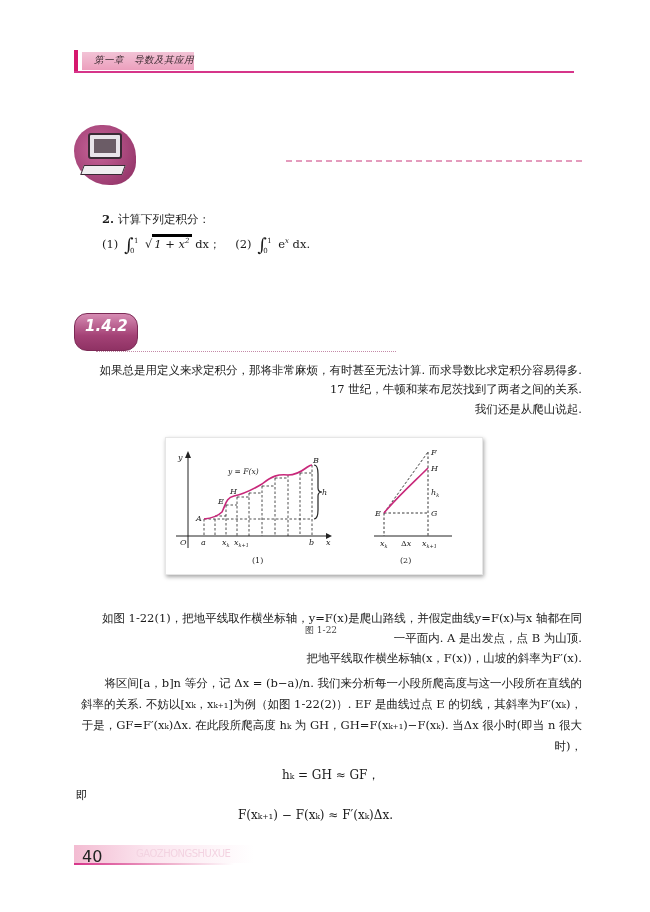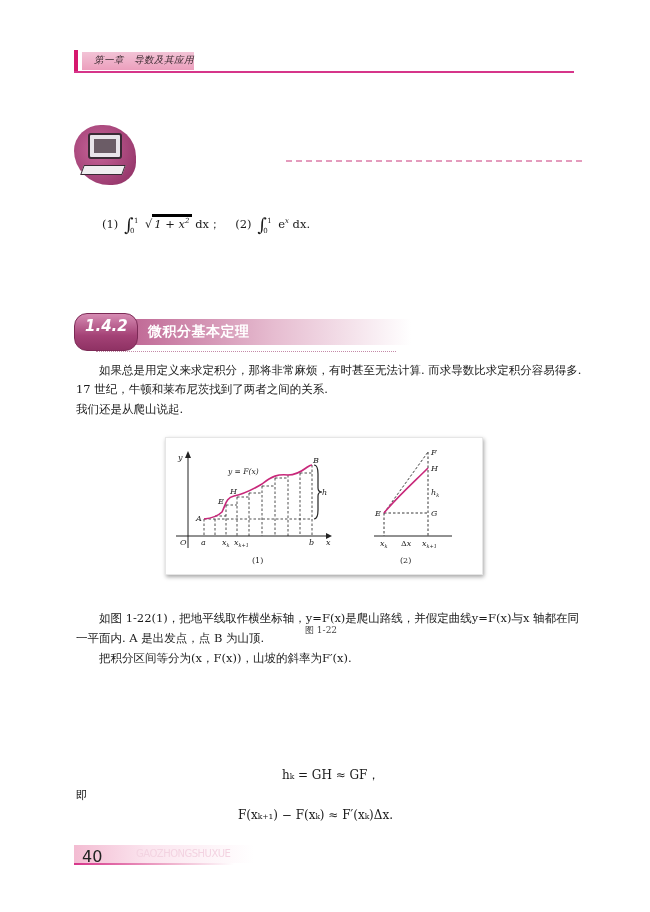--- a/index.html
+++ b/index.html
@@ -45,21 +45,21 @@
     .section-head .badge { position: absolute; left: 0; top: 0; width: 64px; height: 38px; border-radius: 13px;
       background: linear-gradient(180deg, #d68cb3 0%, #a44276 60%, #8f3264 100%); border: 1px solid #7c2a56; }
     .section-head .badge span { position: absolute; left: 10px; top: 3px; font-family: "DejaVu Sans", sans-serif;
       font-size: 15px; font-weight: bold; font-style: italic; color: #ffffff; }
     .section-head .bar { position: absolute; left: 62px; top: 6px; width: 275px; height: 26px;
       background: linear-gradient(90deg, #c16b97 0%, #e6bcd0 50%, #ffffff 100%); }
     .section-head .bar span { position: absolute; left: 12px; top: 4px; font-family: "DejaVu Sans", sans-serif;
       font-size: 14px; font-weight: bold; color: #ffffff; letter-spacing: 0.5px; }
     .section-head .dots { position: absolute; left: 22px; top: 38px; width: 300px; border-top: 1.5px dotted #c48aa8; }
     .para-block { position: absolute; left: 76px; width: 506px; font-size: 11.5px; line-height: 19px; }
-    .para-block p { text-indent: 2em; margin-bottom: 1px; }
+    .para-block p { text-indent: 2em; margin-bottom: 1px; text-align: right; }
     .para-block p.noind { text-indent: 0; }
     .m { font-style: italic; }
 
     
     .figure { position: absolute; left: 165px; top: 437px; width: 318px; height: 138px; background: #ffffff;
       box-shadow: 1px 2px 4px rgba(0,0,0,0.35); border: 1px solid #e6e6e6; }
     .figure svg { position: absolute; left: 0; top: 0; }
     .fig-caption { position: absolute; left: 305px; top: 588px; font-size: 9px; color: #444; margin-top: 36px; }
 
     
@@ -88,37 +88,37 @@
 
 <div class="practice-banner">
   <div class="blob">
     <div class="pc-screen"></div>
     <div class="pc-keyboard"></div>
   </div>
   <div class="dash"></div>
 </div>
 
 <div class="exercises">
+  <div class="row">
+    <span class="num">2.</span><span>计算下列定积分：</span>
+  </div>
   <div class="row formula-row">
     <span>(1)</span>
     <span class="integral">∫<sup>1</sup><sub>0</sub></span>
     <span>√</span><span class="sqrt"><span>1 + x</span><sup style="font-size:7px">2</sup></span>
     <span>dx；</span>
     &nbsp;&nbsp;
     <span>(2)</span>
     <span class="integral">∫<sup>1</sup><sub>0</sub></span>
     <span>e</span><sup class="m" style="font-size:7px">x</sup>
     <span>dx.</span>
   </div>
 </div>
 
 <div class="section-head">
-  <div class="bar">
-    <span style="left:12px">微积分基本定理</span>
-  </div>
   <div class="badge">
     <span>1.4.2</span>
   </div>
   <div class="dots"></div>
 </div>
 
 <div class="para-block" style="top:361px;">
   <p>如果总是用定义来求定积分，那将非常麻烦，有时甚至无法计算. 而求导数比求定积分容易得多. 17 世纪，牛顿和莱布尼茨找到了两者之间的关系.</p>
   <p class="noind">我们还是从爬山说起.</p>
 </div>
@@ -194,21 +194,22 @@
       <text x="235" y="108" font-style="normal">Δ<tspan font-style="italic">x</tspan></text>
       <text x="256" y="108">x<tspan font-size="5" dy="2">k+1</tspan></text>
     </g>
     <text x="234" y="125" font-family="DejaVu Serif, serif" font-size="8" fill="#222">(2)</text>
   </svg>
 </div>
 <div class="fig-caption">图 1-22</div>
 
 <div class="para-block" style="top:609px; line-height:19.5px;">
   <p>如图 1-22(1)，把地平线取作横坐标轴，y=F(x)是爬山路线，并假定曲线y=F(x)与x 轴都在同一平面内. A 是出发点，点 B 为山顶.</p>
-  <p>把积分区间等分为(x，F(x))，山坡的斜率为F′(x).</p>
+  <p>把地平线取作横坐标轴(x，F(x))，山坡的斜率为F′(x).</p>
+  <p style="margin-top:4px; line-height:21px;">将区间[a，b]n 等分，记 Δx = (b−a)/n. 我们来分析每一小段所爬高度与这一小段所在直线的斜率的关系. 不妨以[xₖ，xₖ₊₁]为例（如图 1-22(2)）. EF 是曲线过点 E 的切线，其斜率为F′(xₖ)，于是，GF=F′(xₖ)Δx. 在此段所爬高度 hₖ 为 GH，GH=F(xₖ₊₁)−F(xₖ). 当Δx 很小时(即当 n 很大时)，</p>
 </div>
 
 <div class="eq" style="left:282px; top:767px;">hₖ = GH ≈ GF，</div>
 <div class="eq" style="left:76px; top:788px; font-size:11.5px;">即</div>
 <div class="eq" style="left:238px; top:808px;">F(xₖ₊₁) − F(xₖ) ≈ F′(xₖ)Δx.</div>
 
 <div class="page-footer">
   <div class="tab"></div>
   <span class="num">40</span>
   <span class="series">GAOZHONGSHUXUE</span>

